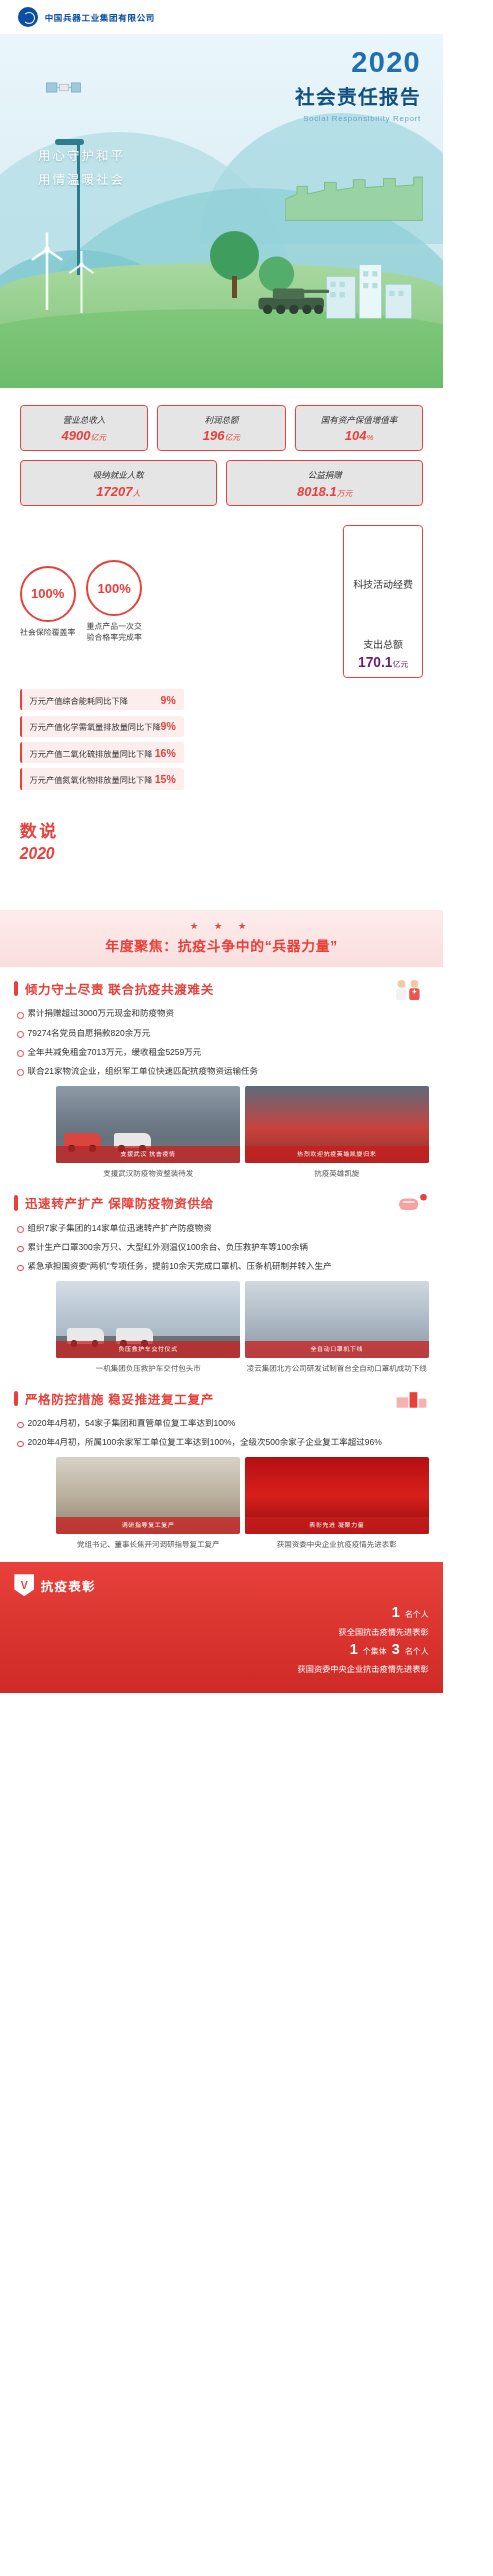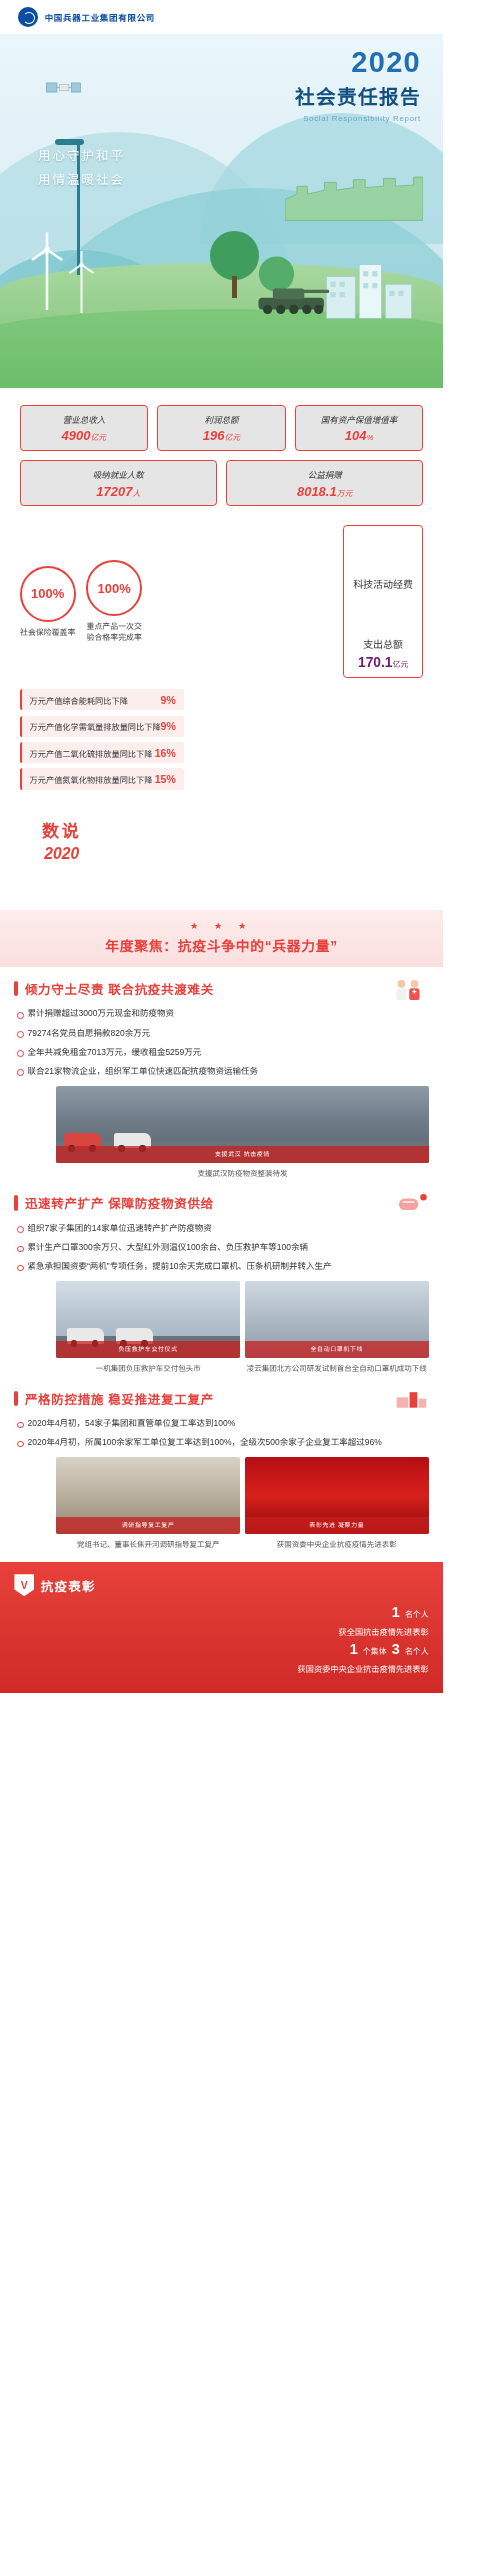--- a/index.html
+++ b/index.html
@@ -133,21 +133,21 @@
   .decline-wrap { display:flex; gap: 10.5px; margin-top: 7.9px; align-items:flex-start;flex-direction:column;}
   .decline-list { flex: 1 1 auto; }
   .decline-row {
     display:flex; align-items:center; justify-content:space-between;
     background:#fdeeee; border-radius: 2.6px; padding: 4.6px 7.9px; margin-bottom: 5.2px;
     border-left: 2.6px solid #e8413c;
   }
   .decline-row .lbl { font-size: 8.2px; color:#333;}
   .decline-row .val { font-size: 10.5px; font-weight:bold; color:#e8413c;}
   .shushuo {
-    flex: 0 0 98px; text-align:center; padding-top: 11.8px;
+    flex: 0 0 98px; text-align:left; padding-top: 11.8px;
   }
   .shushuo .a { font-size: 17px; font-weight:bold; color:#e8413c; letter-spacing:2.6px;}
   .shushuo .b { font-size: 15.7px; font-weight:bold; color:#e8413c; font-style:italic; margin-top:2.6px;}
   .shushuo .ring {
     width: 84px; height:84px; border:1.3px dashed #f3a6a4; border-radius:50%;
     margin: -58px auto 0; position: relative; z-index:-1;
   }
 
   
   .focus-band {
@@ -432,20 +432,28 @@
         <div class="photo-img pimg-a">
           <div class="ph-road"></div>
           <div class="ph-car" style="left:7.9px; background:#d9453f;"></div>
           <div class="ph-car" style="left:58px; background:#e8e8e8;"></div>
           <div class="ph-band">
               <span>支援武汉 抗击疫情</span>
             </div>
         </div>
         <div class="photo-cap">支援武汉防疫物资整装待发</div>
       </div>
+      <div class="photo">
+        <div class="photo-img pimg-b">
+          <div class="ph-band">
+              <span>热烈欢迎抗疫英雄凯旋归来</span>
+            </div>
+        </div>
+        <div class="photo-cap">抗疫英雄凯旋</div>
+      </div>
     </div>
   </div>
 
   <div class="chapter">
     <div class="chapter-head">
       <div class="chapter-bar"></div>
       <div class="chapter-title">迅速转产扩产 保障防疫物资供给</div>
       <div class="chapter-illus">
         <svg width="33" height="22" viewBox="0 0 50 34">
           <rect x="4" y="10" width="30" height="18" rx="9" fill="#f5a3a0"></rect>

